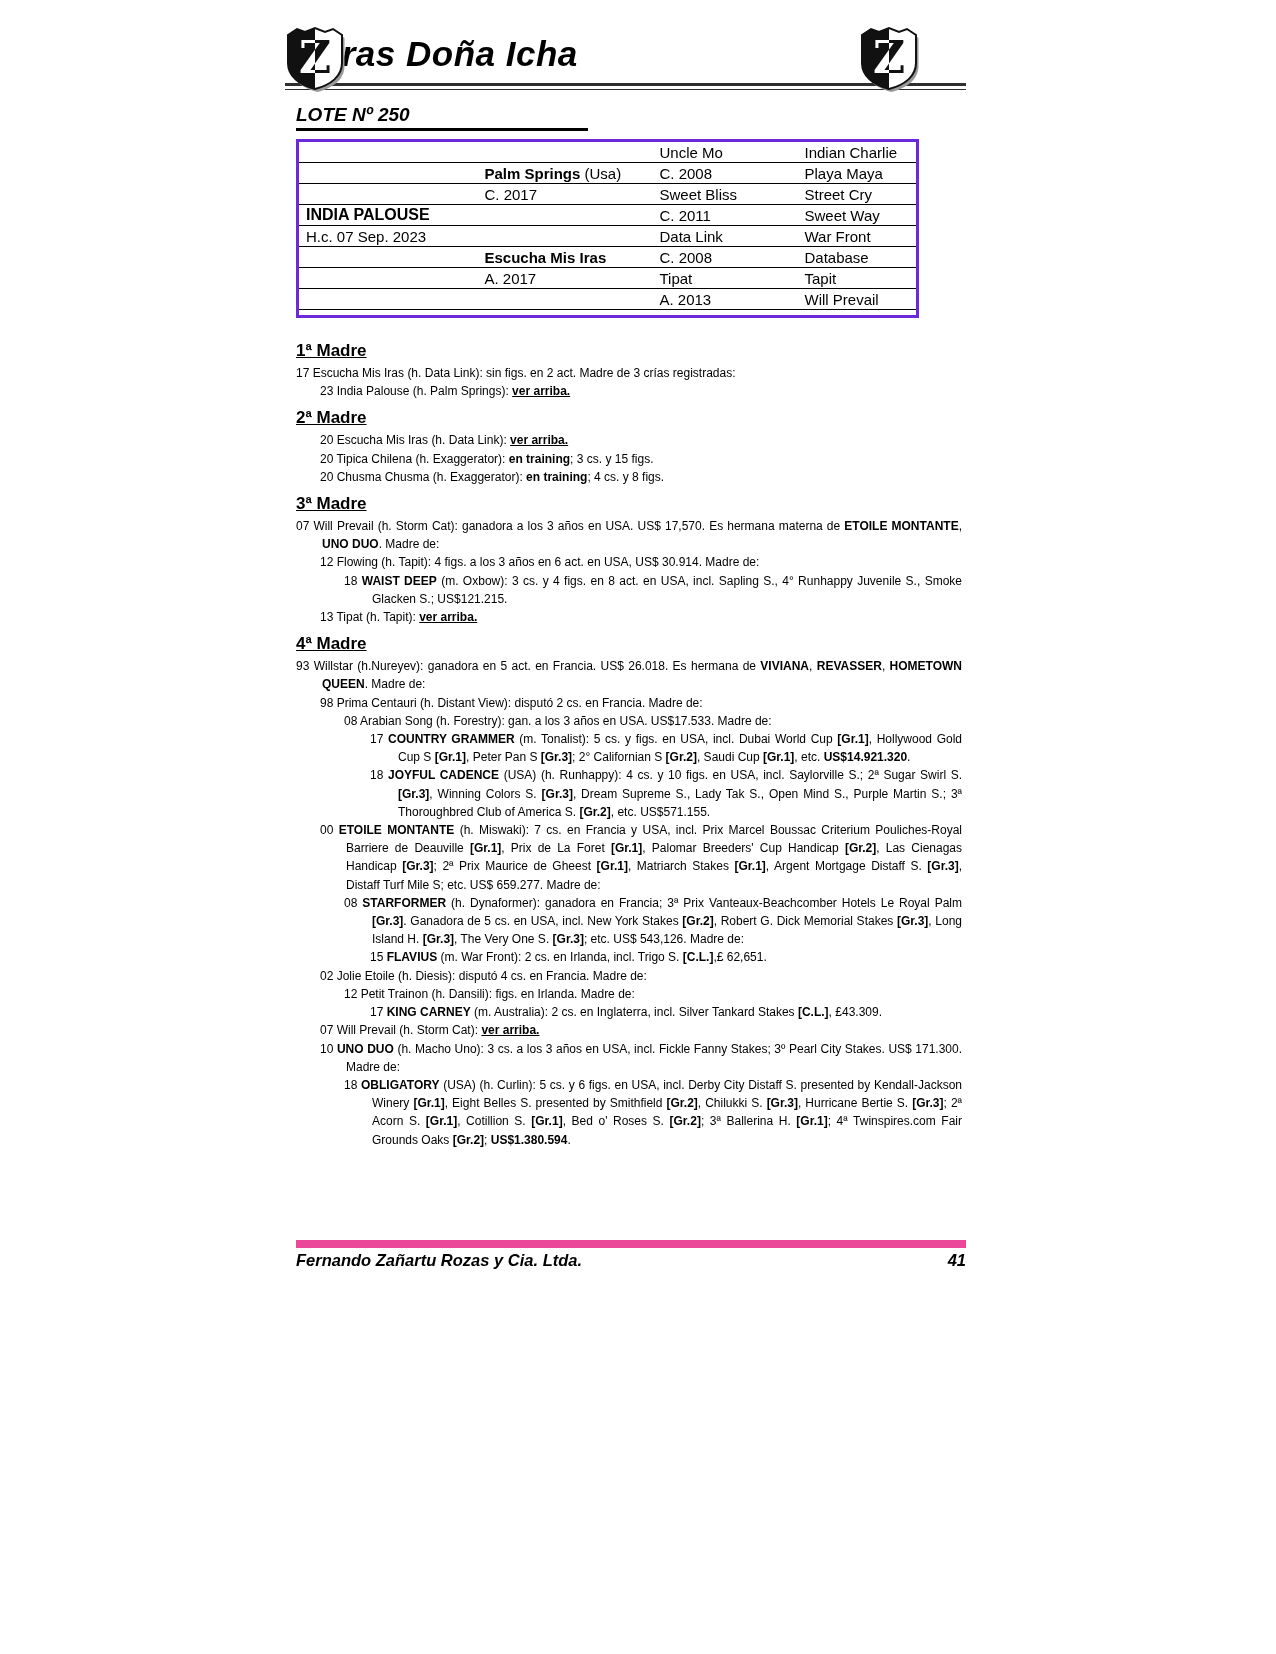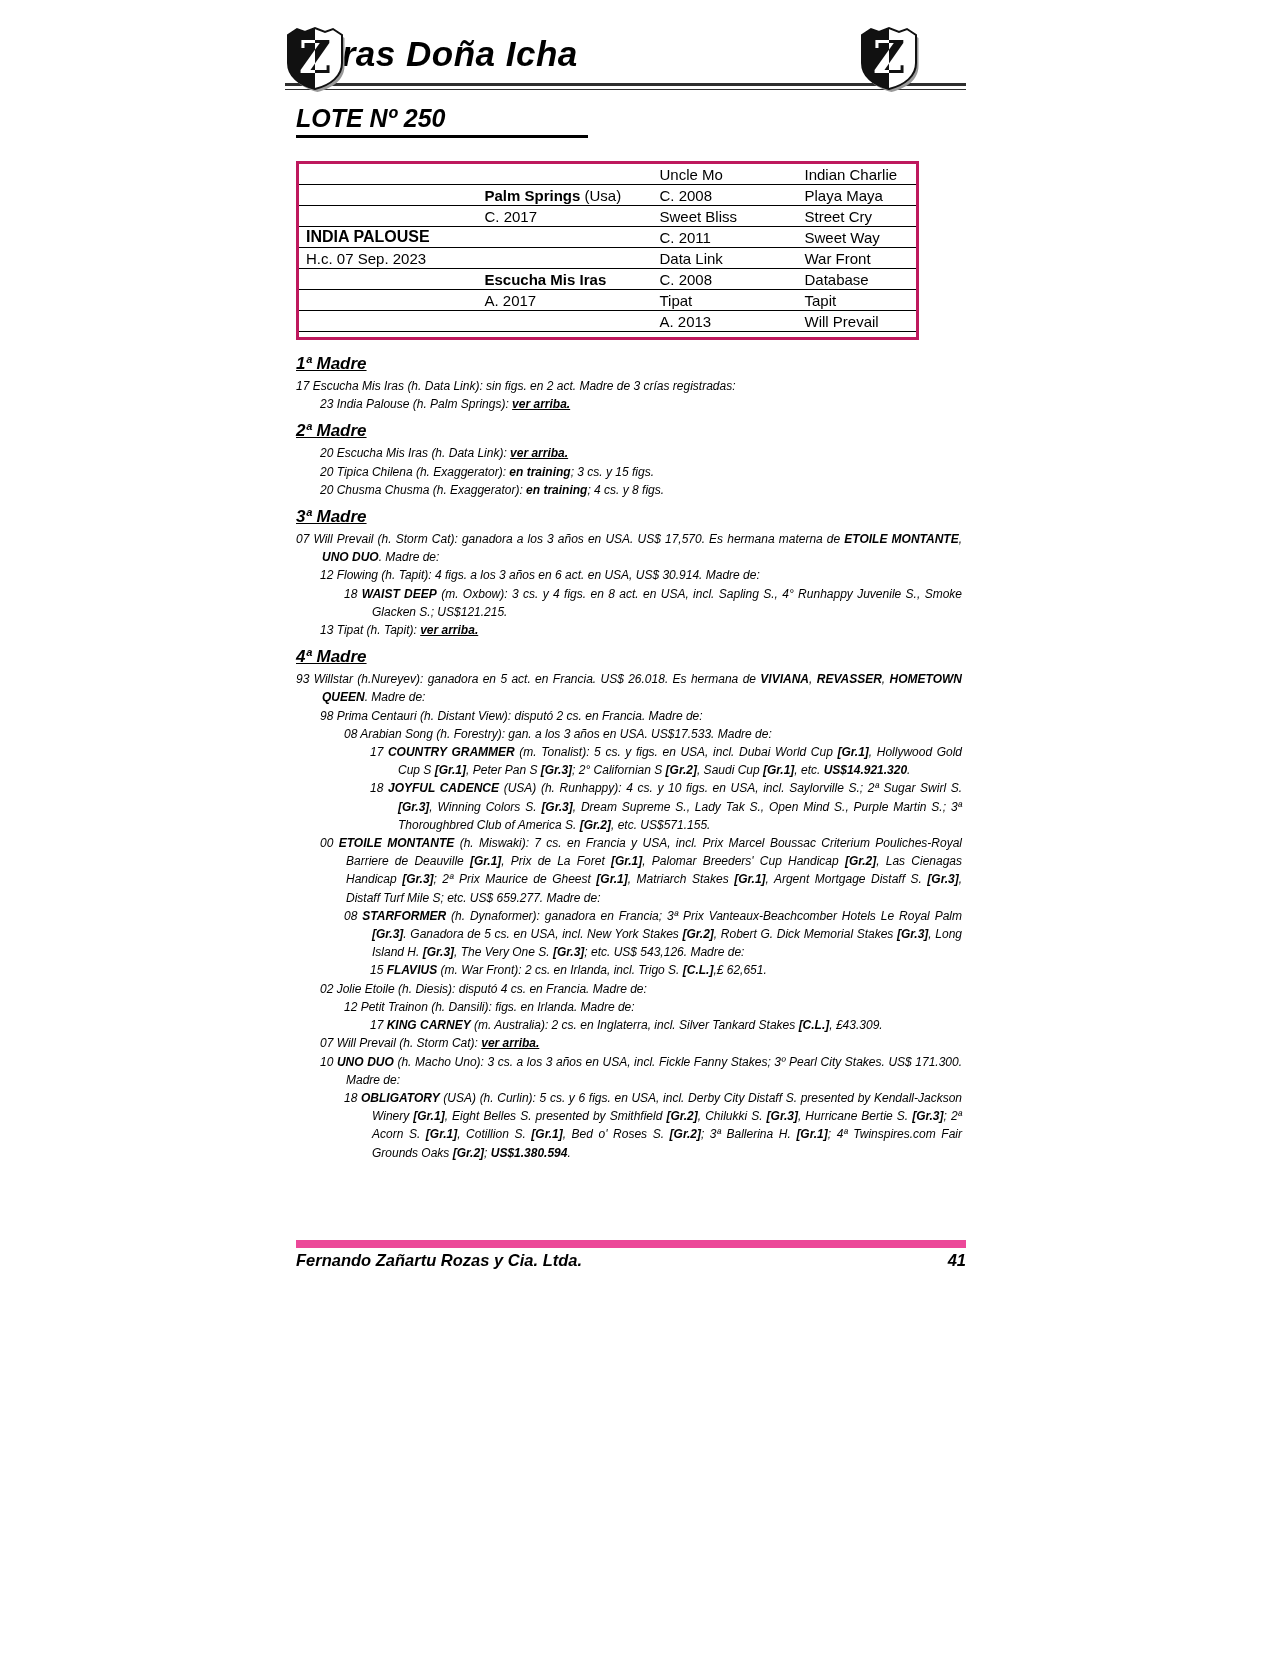--- a/index.html
+++ b/index.html
@@ -14,33 +14,33 @@
   .hdr-rule { position:absolute; left:-11px; right:-4px; bottom:2px; height:3px;
               border-top:3px solid #2e2e2e; border-bottom:1px solid #2e2e2e; }
   .title { text-align:left; padding-right:118px; padding-top:8px;
            font-size:35px; font-weight:bold; font-style:italic; letter-spacing:.5px; }
   .logo { position:absolute; top:-3px; width:62px; height:70px; }
   .logo.left  { left:-12px; }
   .logo.right { right:42px; }
 
   
   .lote { margin-top:12px; display:block; width:292px;
-          font-size:25px; font-weight:bold; font-style:italic;
+          font-size:19px; font-weight:bold; font-style:italic;
           padding-bottom:2px; border-bottom:3px solid #000; }
 
   
-  table.ped { margin-top:23px; width:620px; border:3px solid #be185d;
+  table.ped { margin-top:8px; width:620px; border:3px solid #6d28d9;
               border-collapse:collapse; font-size:15px; table-layout:fixed; }
   table.ped td { height:20px; padding:0 2px 0 7px; white-space:nowrap; overflow:hidden; }
   table.ped tbody tr { border-bottom:1px solid #000; }
   table.ped tr.spacer { border-bottom:none; }
   table.ped tr.spacer td { height:5px; }
 
   
-  .sections { margin-top:14px;font-style:italic; }
+  .sections { margin-top:23px; }
   .madre-h { font-size:17px; font-weight:bold; text-decoration:underline;
              margin:8px 0 3px 0; }
   .para { font-size:12px; line-height:18.2px; text-align:justify; }
   .i0 { padding-left:26px;  text-indent:-26px; }
   .i1 { padding-left:50px;  text-indent:-26px; }
   .i2 { padding-left:76px;  text-indent:-28px; }
   .i3 { padding-left:102px; text-indent:-28px; }
 
   .s-b  { font-weight:bold; }
   .s-bu { font-weight:bold; text-decoration:underline; }

